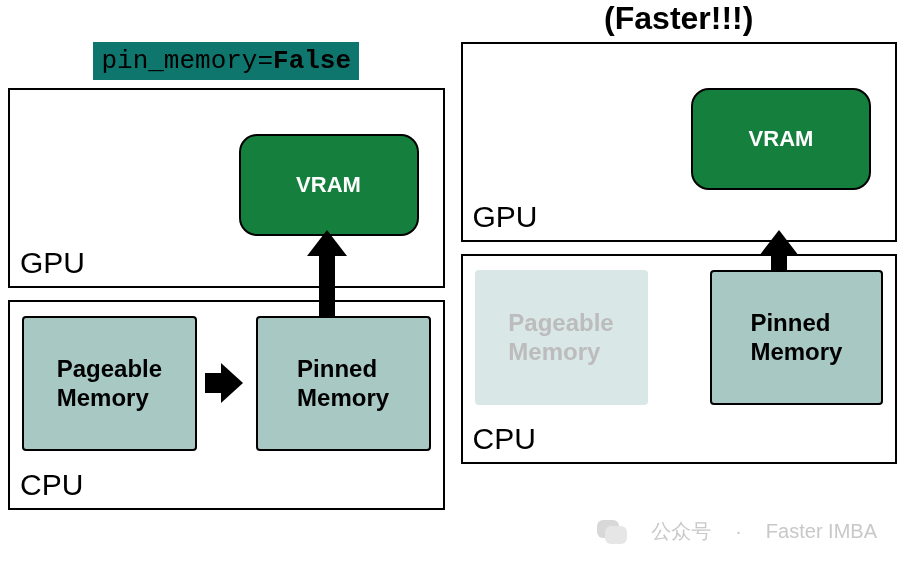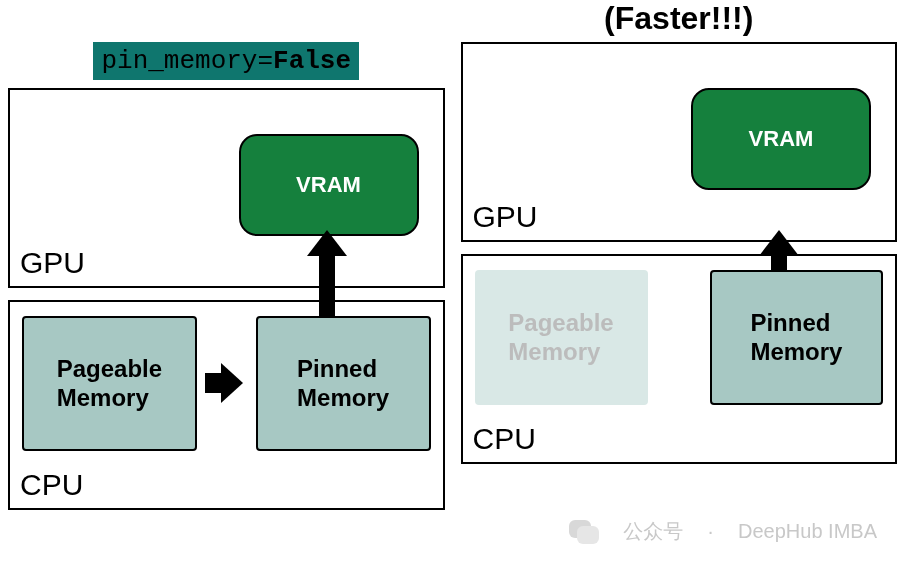--- a/index.html
+++ b/index.html
@@ -235,14 +235,14 @@
 
 </div>
 
 <div class="watermark">
   <div class="wm-icon">
     <div class="bubble1"></div>
     <div class="bubble2"></div>
   </div>
   <span>公众号</span>
   <span class="dot">·</span>
-  <span>DeepHub IMBA</span>
+  <span>Faster IMBA</span>
 </div>
 
 </body></html>

